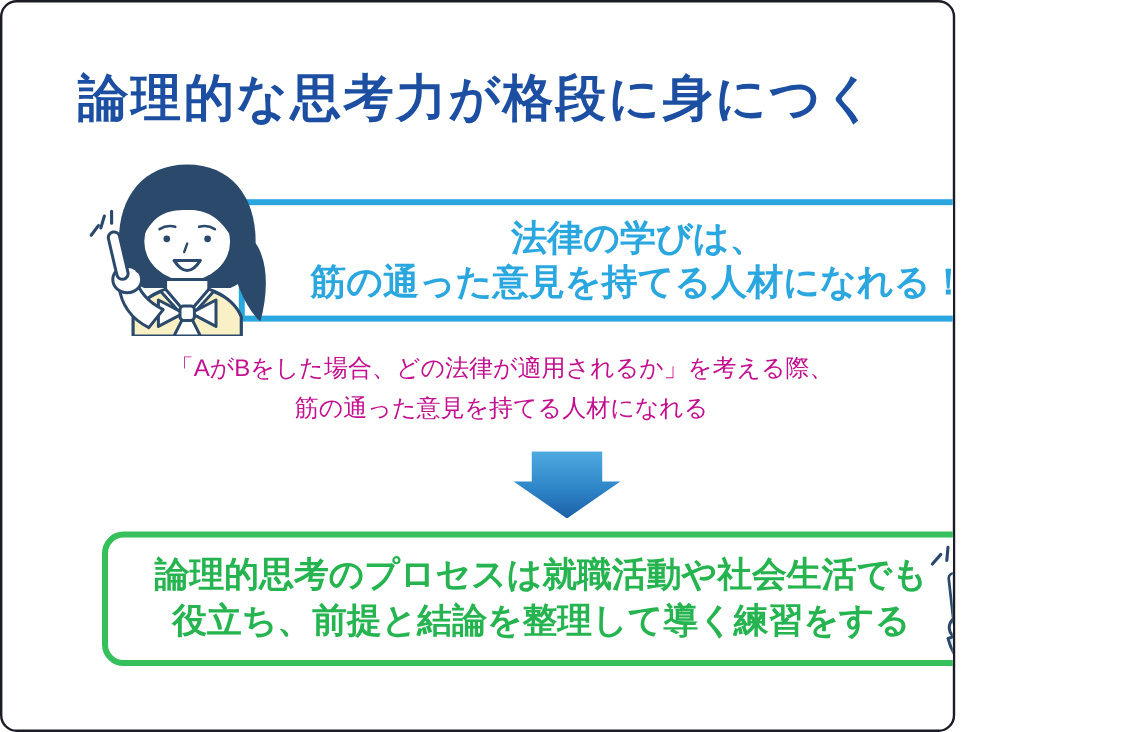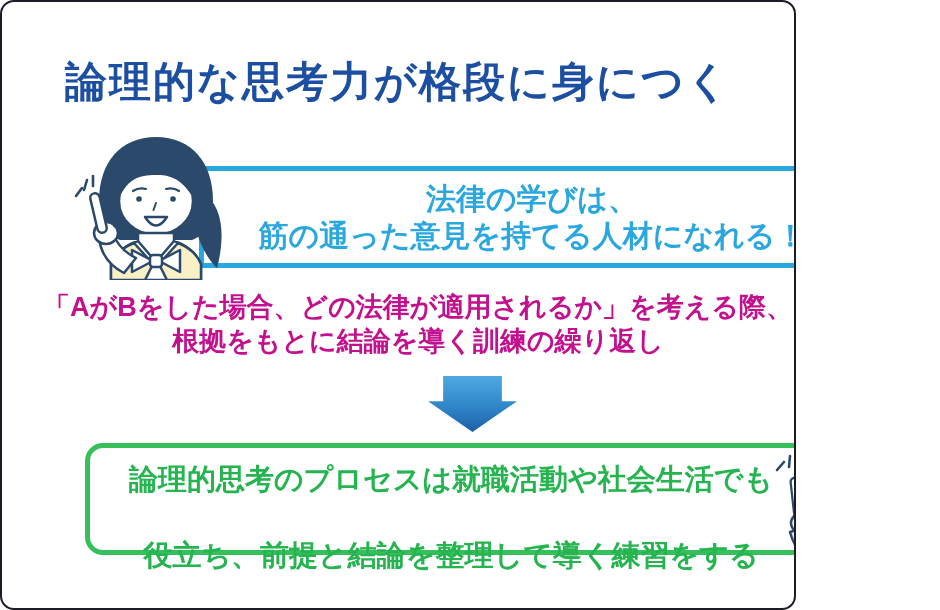--- a/index.html
+++ b/index.html
@@ -21,38 +21,38 @@
     z-index:1;
   }
   .premise-box .line{
     font-size:30px;font-weight:bold;color:var(--blue,#2ba7e0);
     line-height:37px;white-space:nowrap;text-align:right;
   }
   .example-note{
     position:absolute;top:288px;left:0;width:100%;text-align:center;z-index:1;
   }
   .example-note .line{
-    font-size:27px;font-weight:bold;color:var(--magenta,#c2108f);
+    font-size:20px;font-weight:normal;color:var(--magenta,#c2108f);
     line-height:34px;white-space:nowrap;margin-left:40px;
   }
   .down-arrow{
     position:absolute;left:426px;top:374px;width:89px;height:56px;
     background:linear-gradient(180deg,var(--arrow-top,#4fa9e0) 0%,#2f86c8 55%,var(--arrow-bottom,#1c5fa7) 100%);
     clip-path:polygon(17% 0,83% 0,83% 45%,100% 45%,50% 100%,0 45%,17% 45%);
   }
   .conclusion-box{
     position:absolute;left:83px;top:441px;width:732px;height:112px;
     box-sizing:border-box;border:5px solid var(--green-border,#35c05c);
     border-radius:18px;background:#fff;
     display:flex;flex-direction:column;justify-content:center;align-items:center;
     z-index:1;
   }
   .conclusion-box .line{
     font-size:29px;font-weight:bold;color:var(--green-text,#25b44f);
-    line-height:39px;white-space:nowrap;text-align:left;margin-top:37px;
+    line-height:39px;white-space:nowrap;text-align:left;
   }
   .illus{position:absolute;z-index:2;}
   .illus-left{left:66px;top:132px;width:172px;height:146px;}
   .illus-right{left:770px;top:418px;width:170px;height:142px;}
 </style>
 </head>
 <body>
 
 <div class="card">
 
@@ -105,21 +105,21 @@
     </g>
   </svg>
 
   <div class="premise-box">
     <div class="line">法律の学びは、</div>
     <div class="line">筋の通った意見を持てる人材になれる！</div>
   </div>
 
   <div class="example-note">
     <div class="line">「AがBをした場合、どの法律が適用されるか」を考える際、</div>
-    <div class="line">根拠をもとに結論を導く訓練の繰り返し</div>
+    <div class="line">筋の通った意見を持てる人材になれる</div>
   </div>
 
   <div class="down-arrow"></div>
 
   <div class="conclusion-box">
     <div class="line">論理的思考のプロセスは就職活動や社会生活でも</div>
     <div class="line">役立ち、前提と結論を整理して導く練習をする</div>
   </div>
 
   <svg class="illus illus-right" viewBox="0 0 170 142" xmlns="http://www.w3.org/2000/svg">

